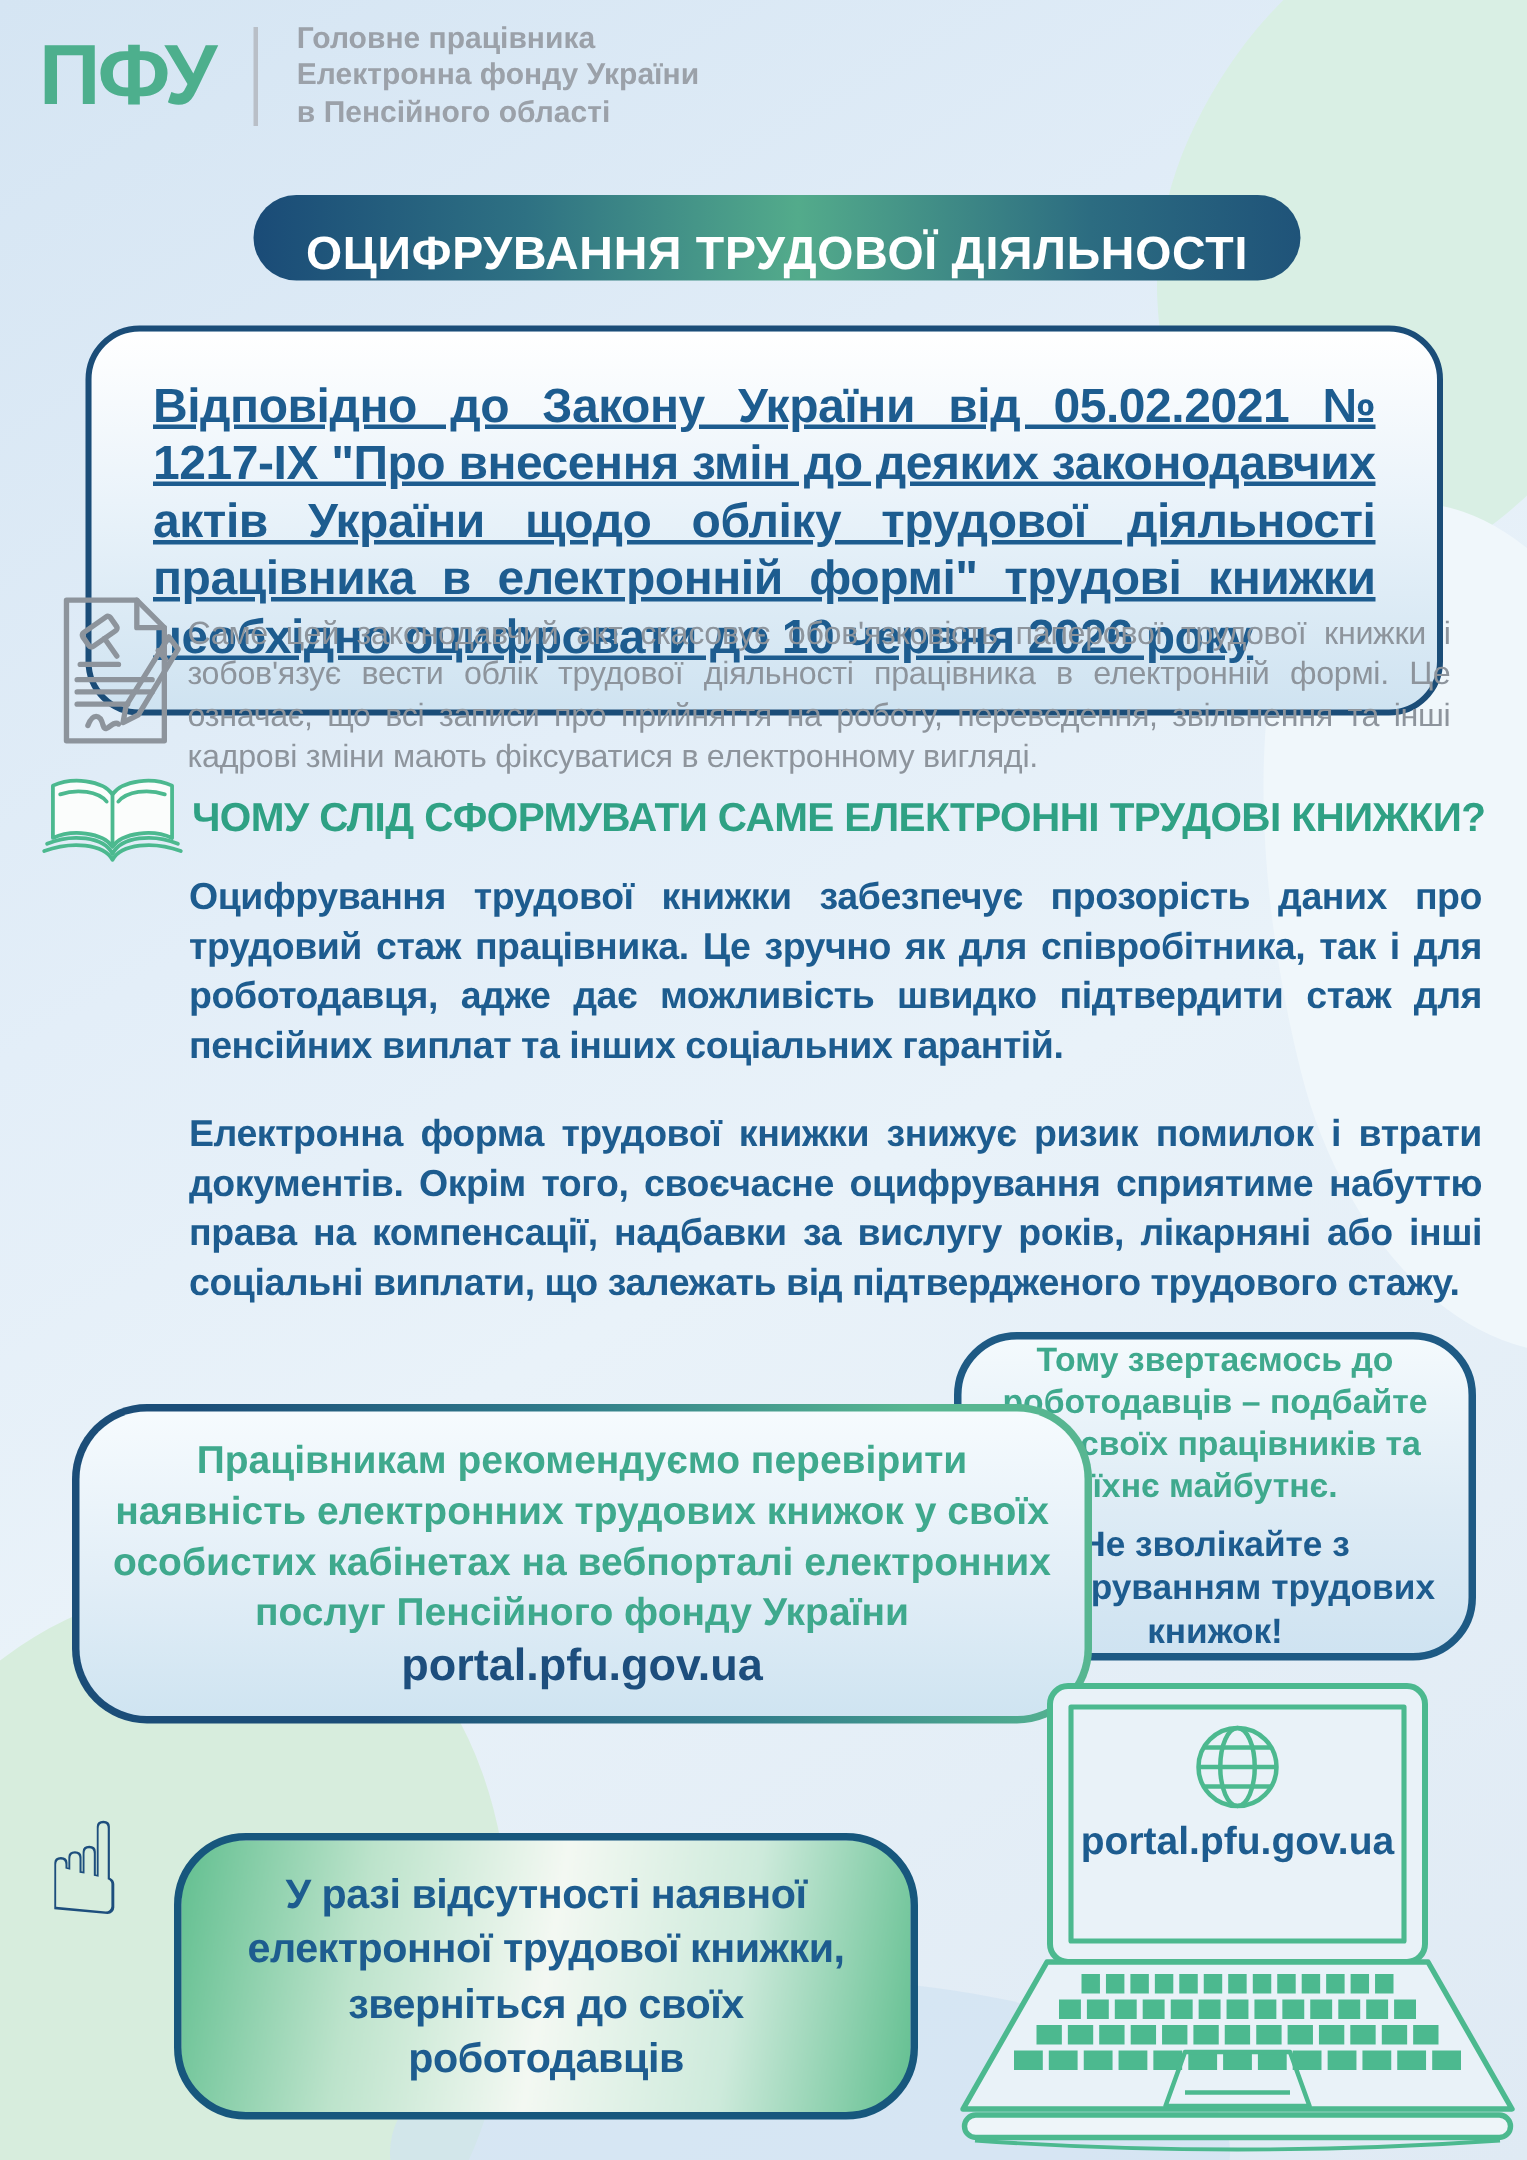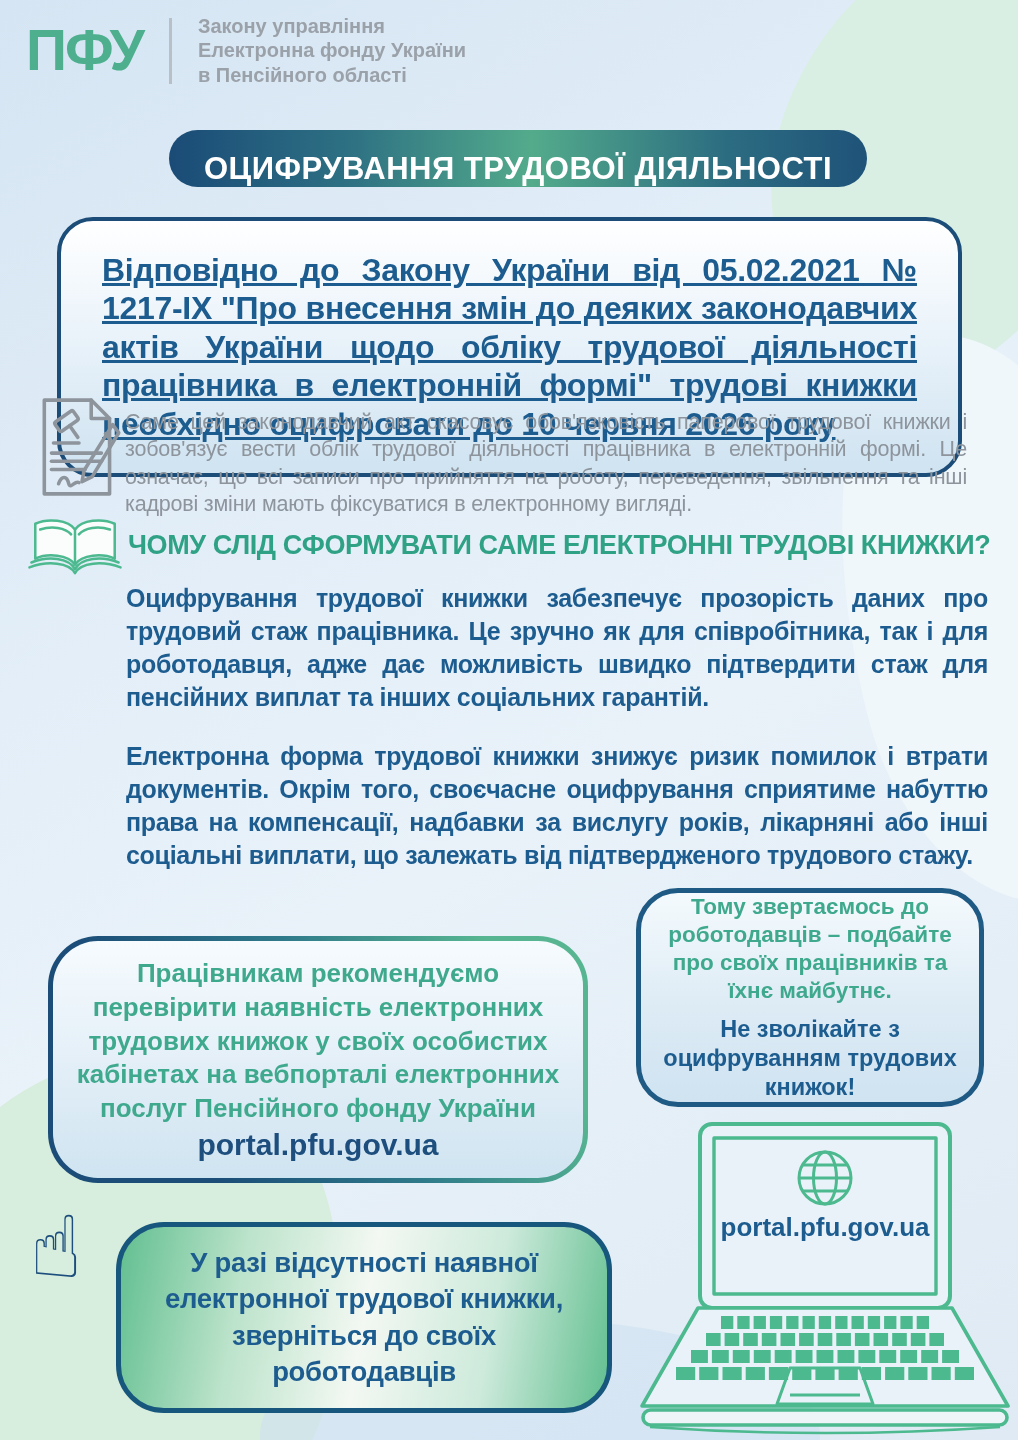--- a/index.html
+++ b/index.html
@@ -42,21 +42,21 @@
   .para2{left:126px;top:740px;}
 
   
   .employers-box{left:636px;top:888px;width:348px;border:5px solid #1e5a84;border-radius:42px;
     background:linear-gradient(180deg,#f4fafd 0%,#ddebf5 55%,#cfe3f1 100%);
     padding:0 14px;box-sizing:border-box;text-align:center;}
   .employers-box .appeal{margin:0;color:#3fa98d;font-weight:700;font-size:22.5px;line-height:1.24;}
   .employers-box .cta{margin:10px 0 0 0;color:#1d5c8f;font-weight:700;font-size:23.5px;line-height:1.24;}
 
   
-  .workers-wrap{left:48px;top:936px;width:540px;border-radius:50px;padding:5px;box-sizing:border-box;
+  .workers-wrap{left:48px;top:936px;width:680px;border-radius:50px;padding:5px;box-sizing:border-box;
     background:linear-gradient(60deg,#1b4d78 25%,#2f7a8a 55%,#57b691 85%);}
   .workers-box{border-radius:45px;background:linear-gradient(180deg,#f6fbfe 0%,#e2eef7 55%,#cfe4f1 100%);
     padding:16px 18px;text-align:center;}
   .workers-box .wtext{margin:0;color:#3fa98d;font-weight:700;font-size:26px;line-height:1.3;}
   .workers-box .portal{margin:2px 0 0 0;color:#1d4e7d;font-weight:700;font-size:30px;}
 
   
   .hand-icon{left:30px;top:1204px;font-family:"DejaVu Sans",sans-serif;font-size:86px;
     color:#1d4e7d;line-height:1;}
   .noebook-box{left:116px;top:1222px;width:496px;border:5px solid #17577d;border-radius:48px;
@@ -81,21 +81,21 @@
               border-radius:50% 50% 45% 55% / 62% 38% 60% 40%;transform:rotate(-14deg);"></div>
   <div class="blob" style="left:-100px;bottom:-150px;width:440px;height:540px;background:#d7eddd;
               border-radius:55% 45% 60% 40% / 45% 55% 45% 55%;transform:rotate(14deg);"></div>
   <div class="blob" style="left:260px;bottom:-110px;width:560px;height:230px;background:#cfe2f1;
               border-radius:50%;opacity:.65;"></div>
 
   <div class="z header">
     <div class="logo">ПФУ</div>
     <div class="divider"></div>
     <div class="org">
-      <div>Закону управління</div>
+      <div>Головне працівника</div>
       <div>Електронна фонду України</div>
       <div>в Пенсійного області</div>
     </div>
   </div>
 
   <div class="z title-pill">
     <span>ОЦИФРУВАННЯ ТРУДОВОЇ ДІЯЛЬНОСТІ</span>
   </div>
 
   <div class="z law-box">

